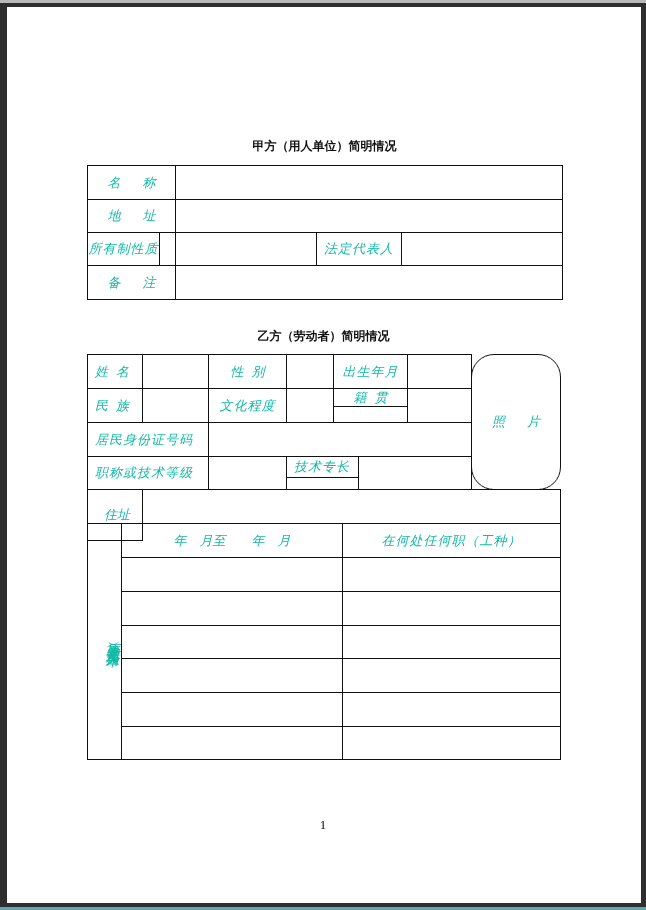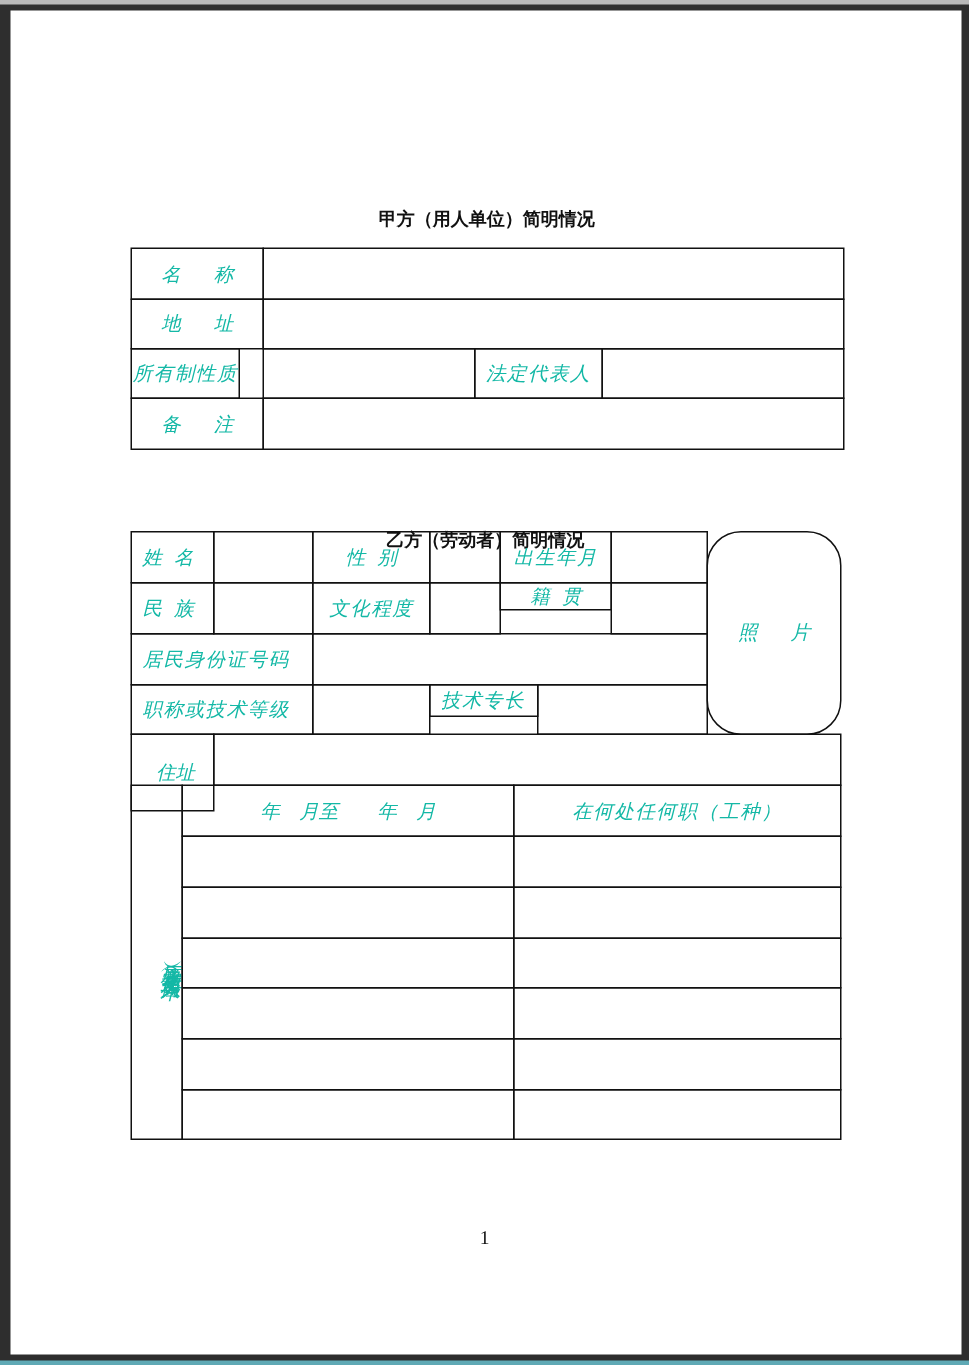--- a/index.html
+++ b/index.html
@@ -38,21 +38,21 @@
 <div class="cell center" style="left:87px;top:232px;width:73px;height:34px;letter-spacing:1px;">所有制性质</div>
 <div class="cell left" style="left:175px;top:232px;width:142px;height:34px;"></div>
 <div class="cell center" style="left:316px;top:232px;width:86px;height:34px;letter-spacing:1px;">法定代表人</div>
 <div class="cell left" style="left:401px;top:232px;width:162px;height:34px;"></div>
 
 <div class="cell center" style="left:87px;top:265px;width:89px;height:35px;">
     <span class="spaced">备注</span>
   </div>
 <div class="cell left" style="left:175px;top:265px;width:388px;height:35px;"></div>
 
-<div class="title" style="left:87px;width:473px;top:328px;margin-top:24px;">乙方（劳动者）简明情况</div>
+<div class="title" style="left:87px;width:473px;top:328px;">乙方（劳动者）简明情况</div>
 
 <div class="cell left" style="left:87px;top:354px;width:56px;height:35px;">
     <span class="spaced-sm">姓名</span>
   </div>
 <div class="cell left" style="left:142px;top:354px;width:67px;height:35px;"></div>
 <div class="cell center" style="left:208px;top:354px;width:79px;height:35px;">
     <span class="spaced-sm">性别</span>
   </div>
 <div class="cell left" style="left:286px;top:354px;width:48px;height:35px;"></div>
 <div class="cell center" style="left:333px;top:354px;width:75px;height:35px;letter-spacing:1px;">出生年月</div>

